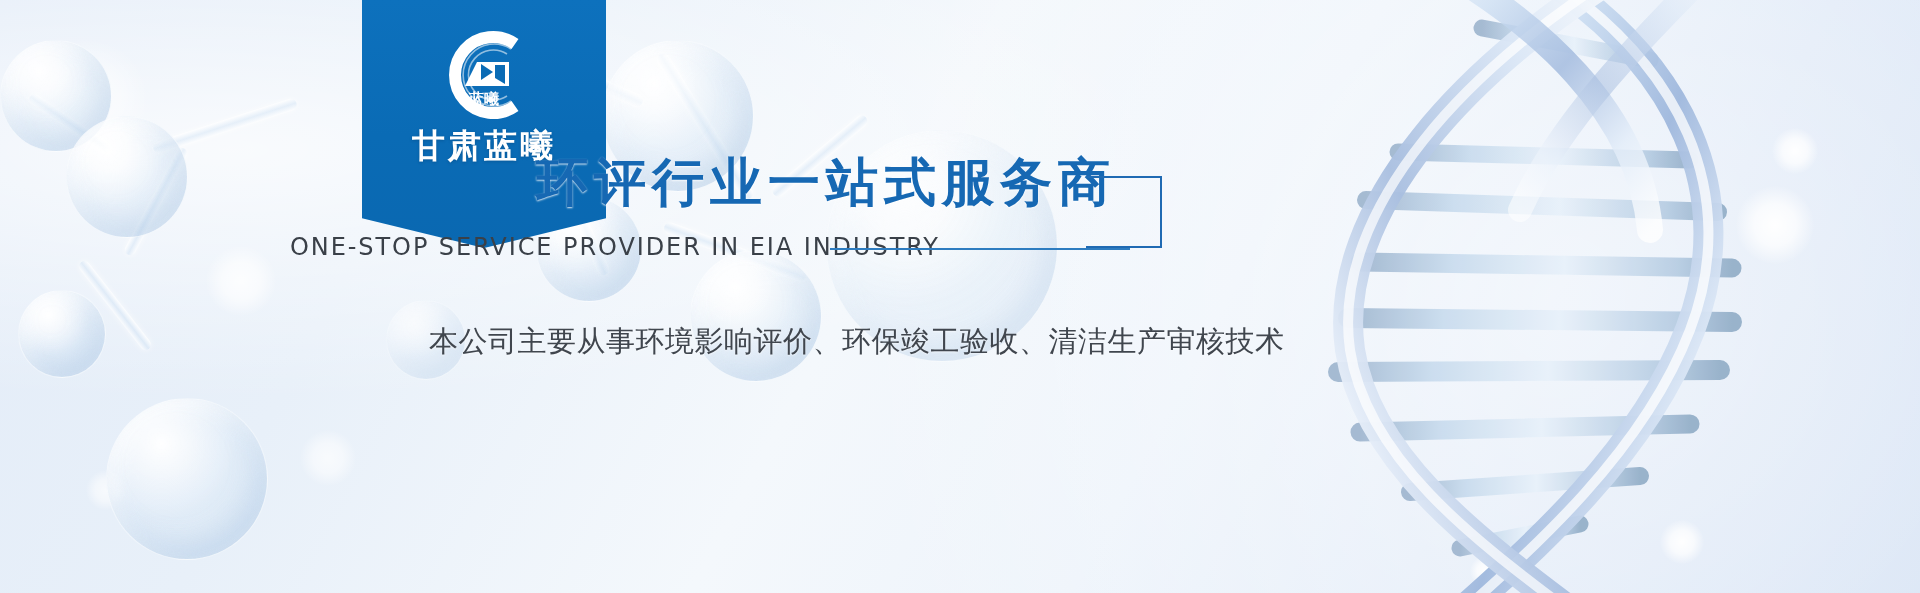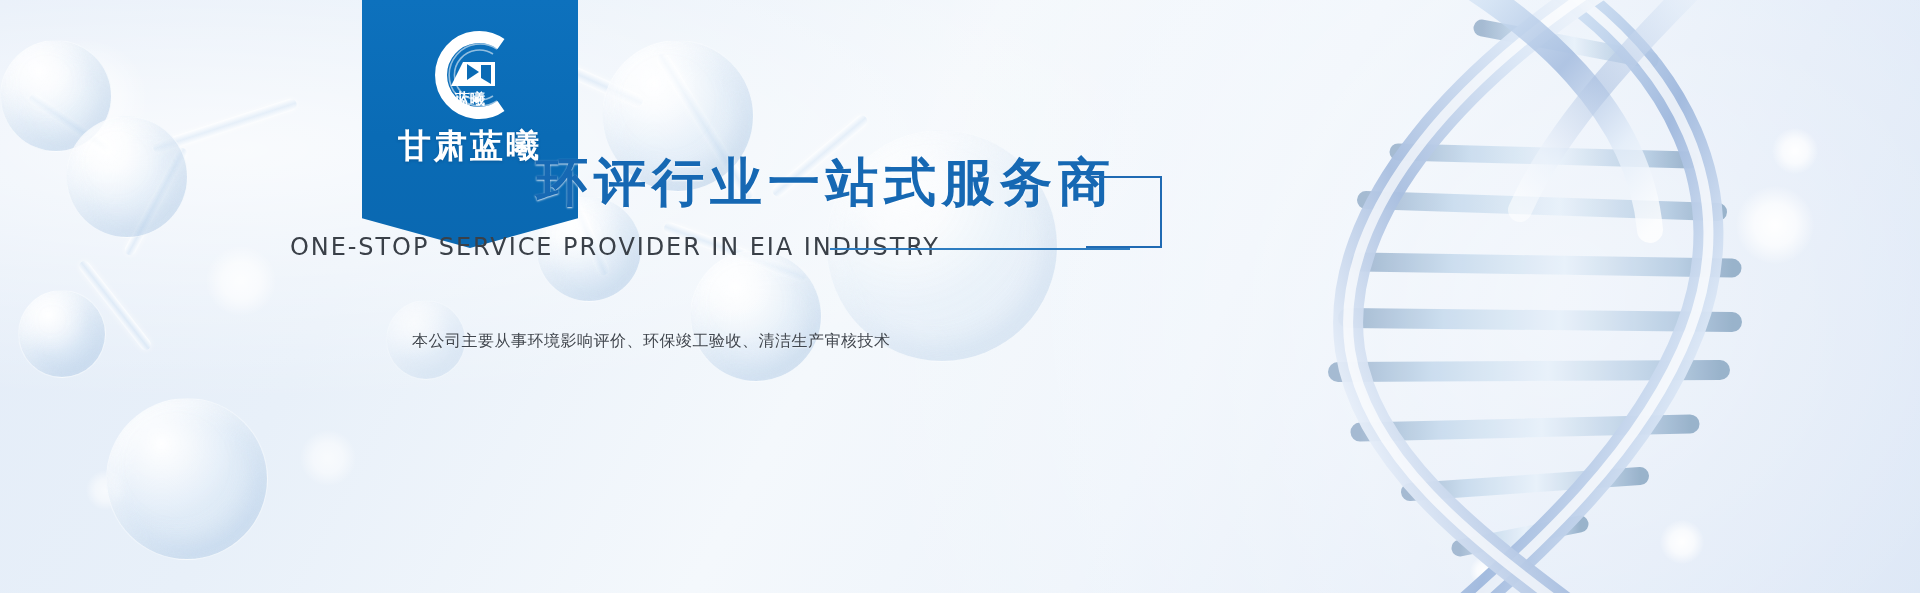--- a/index.html
+++ b/index.html
@@ -31,20 +31,21 @@
     border-radius:40px;box-shadow:0 0 6px rgba(255,255,255,0.6);}
   
   #dna{position:absolute;right:0;top:0;width:700px;height:593px;pointer-events:none;}
   
   #ribbon{
     position:absolute;left:362px;top:0;width:216px;height:248px;
     background:linear-gradient(180deg,#0d71bd 0%,#0a6bb5 55%,#0a68b1 100%);
     -webkit-clip-path:polygon(0 0,100% 0,100% 88%,50% 100%,0 88%);
     clip-path:polygon(0 0,100% 0,100% 88%,50% 100%,0 88%);
     box-shadow:0 2px 14px rgba(20,80,140,0.22);
+    padding-left:28px;
   }
   #logo-mark{position:absolute;left:50%;top:16px;transform:translateX(-50%);width:118px;height:118px;}
   #ribbon-name{
     position:absolute;left:0;right:0;top:124px;text-align:center;color:#ffffff;
     font-size:33px;font-weight:bold;letter-spacing:3px;
     font-family:"DejaVu Sans","Liberation Sans",sans-serif;
     text-shadow:0 1px 3px rgba(0,45,90,0.30);
   }
   
   #headline{
@@ -63,23 +64,23 @@
   #subtitle{
     position:absolute;left:290px;top:232px;
     font-family:"DejaVu Sans","Liberation Sans",sans-serif;
     font-size:25px;letter-spacing:2.0px;color:#3a4048;white-space:nowrap;
     transform:scaleX(0.96);transform-origin:left center;
   }
   #subtitle-rule{position:absolute;left:830px;top:248px;width:300px;height:2px;
     background:linear-gradient(90deg,#2d7cc0,#2d7cc0);}
   
   #body-copy{
-    position:absolute;left:412px;top:320px;
+    position:absolute;left:429px;top:320px;
     font-family:Liberation Serif, serif;
-    font-size:16px;line-height:42px;color:#40464e;letter-spacing:0.5px;
+    font-size:29px;line-height:42px;color:#40464e;letter-spacing:0.5px;
     text-shadow:0 1px 2px rgba(255,255,255,0.6);
   }
   #body-copy div{white-space:nowrap;}
 </style>
 </head>
 <body>
 
 <div id="banner">
 
   <div class="bokeh" style="left:1772px;top:128px;width:46px;height:46px;"></div>

